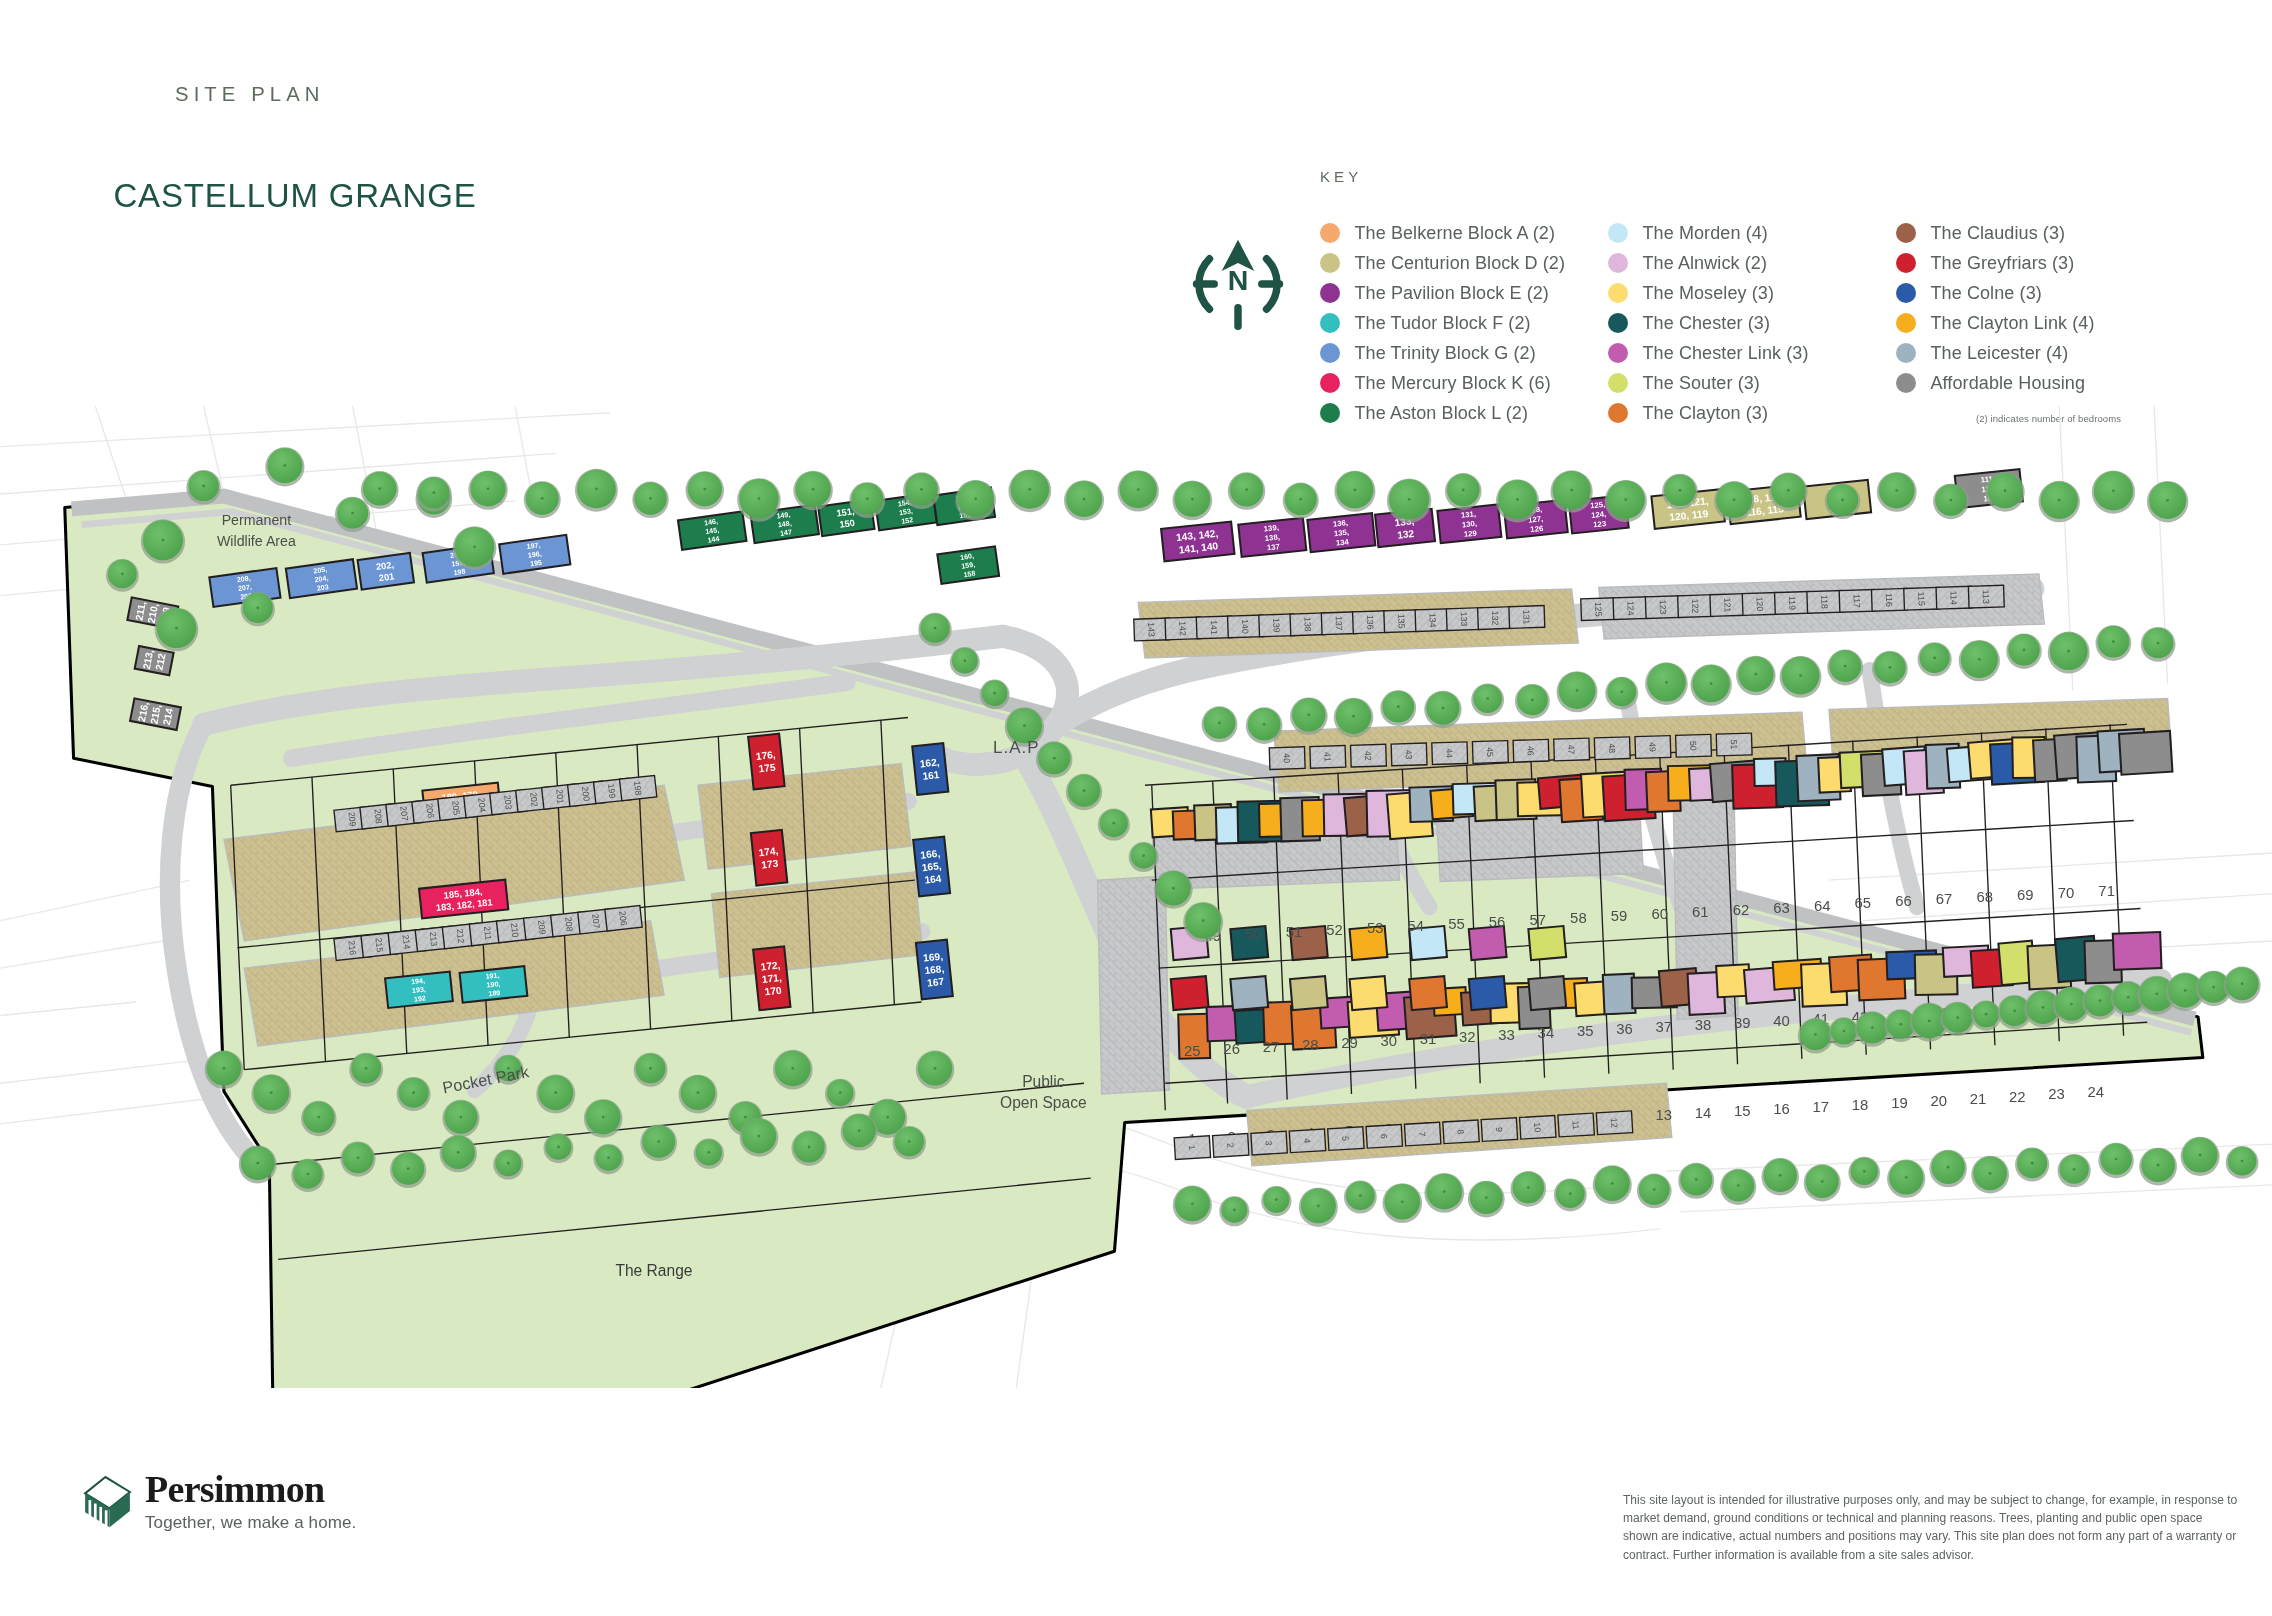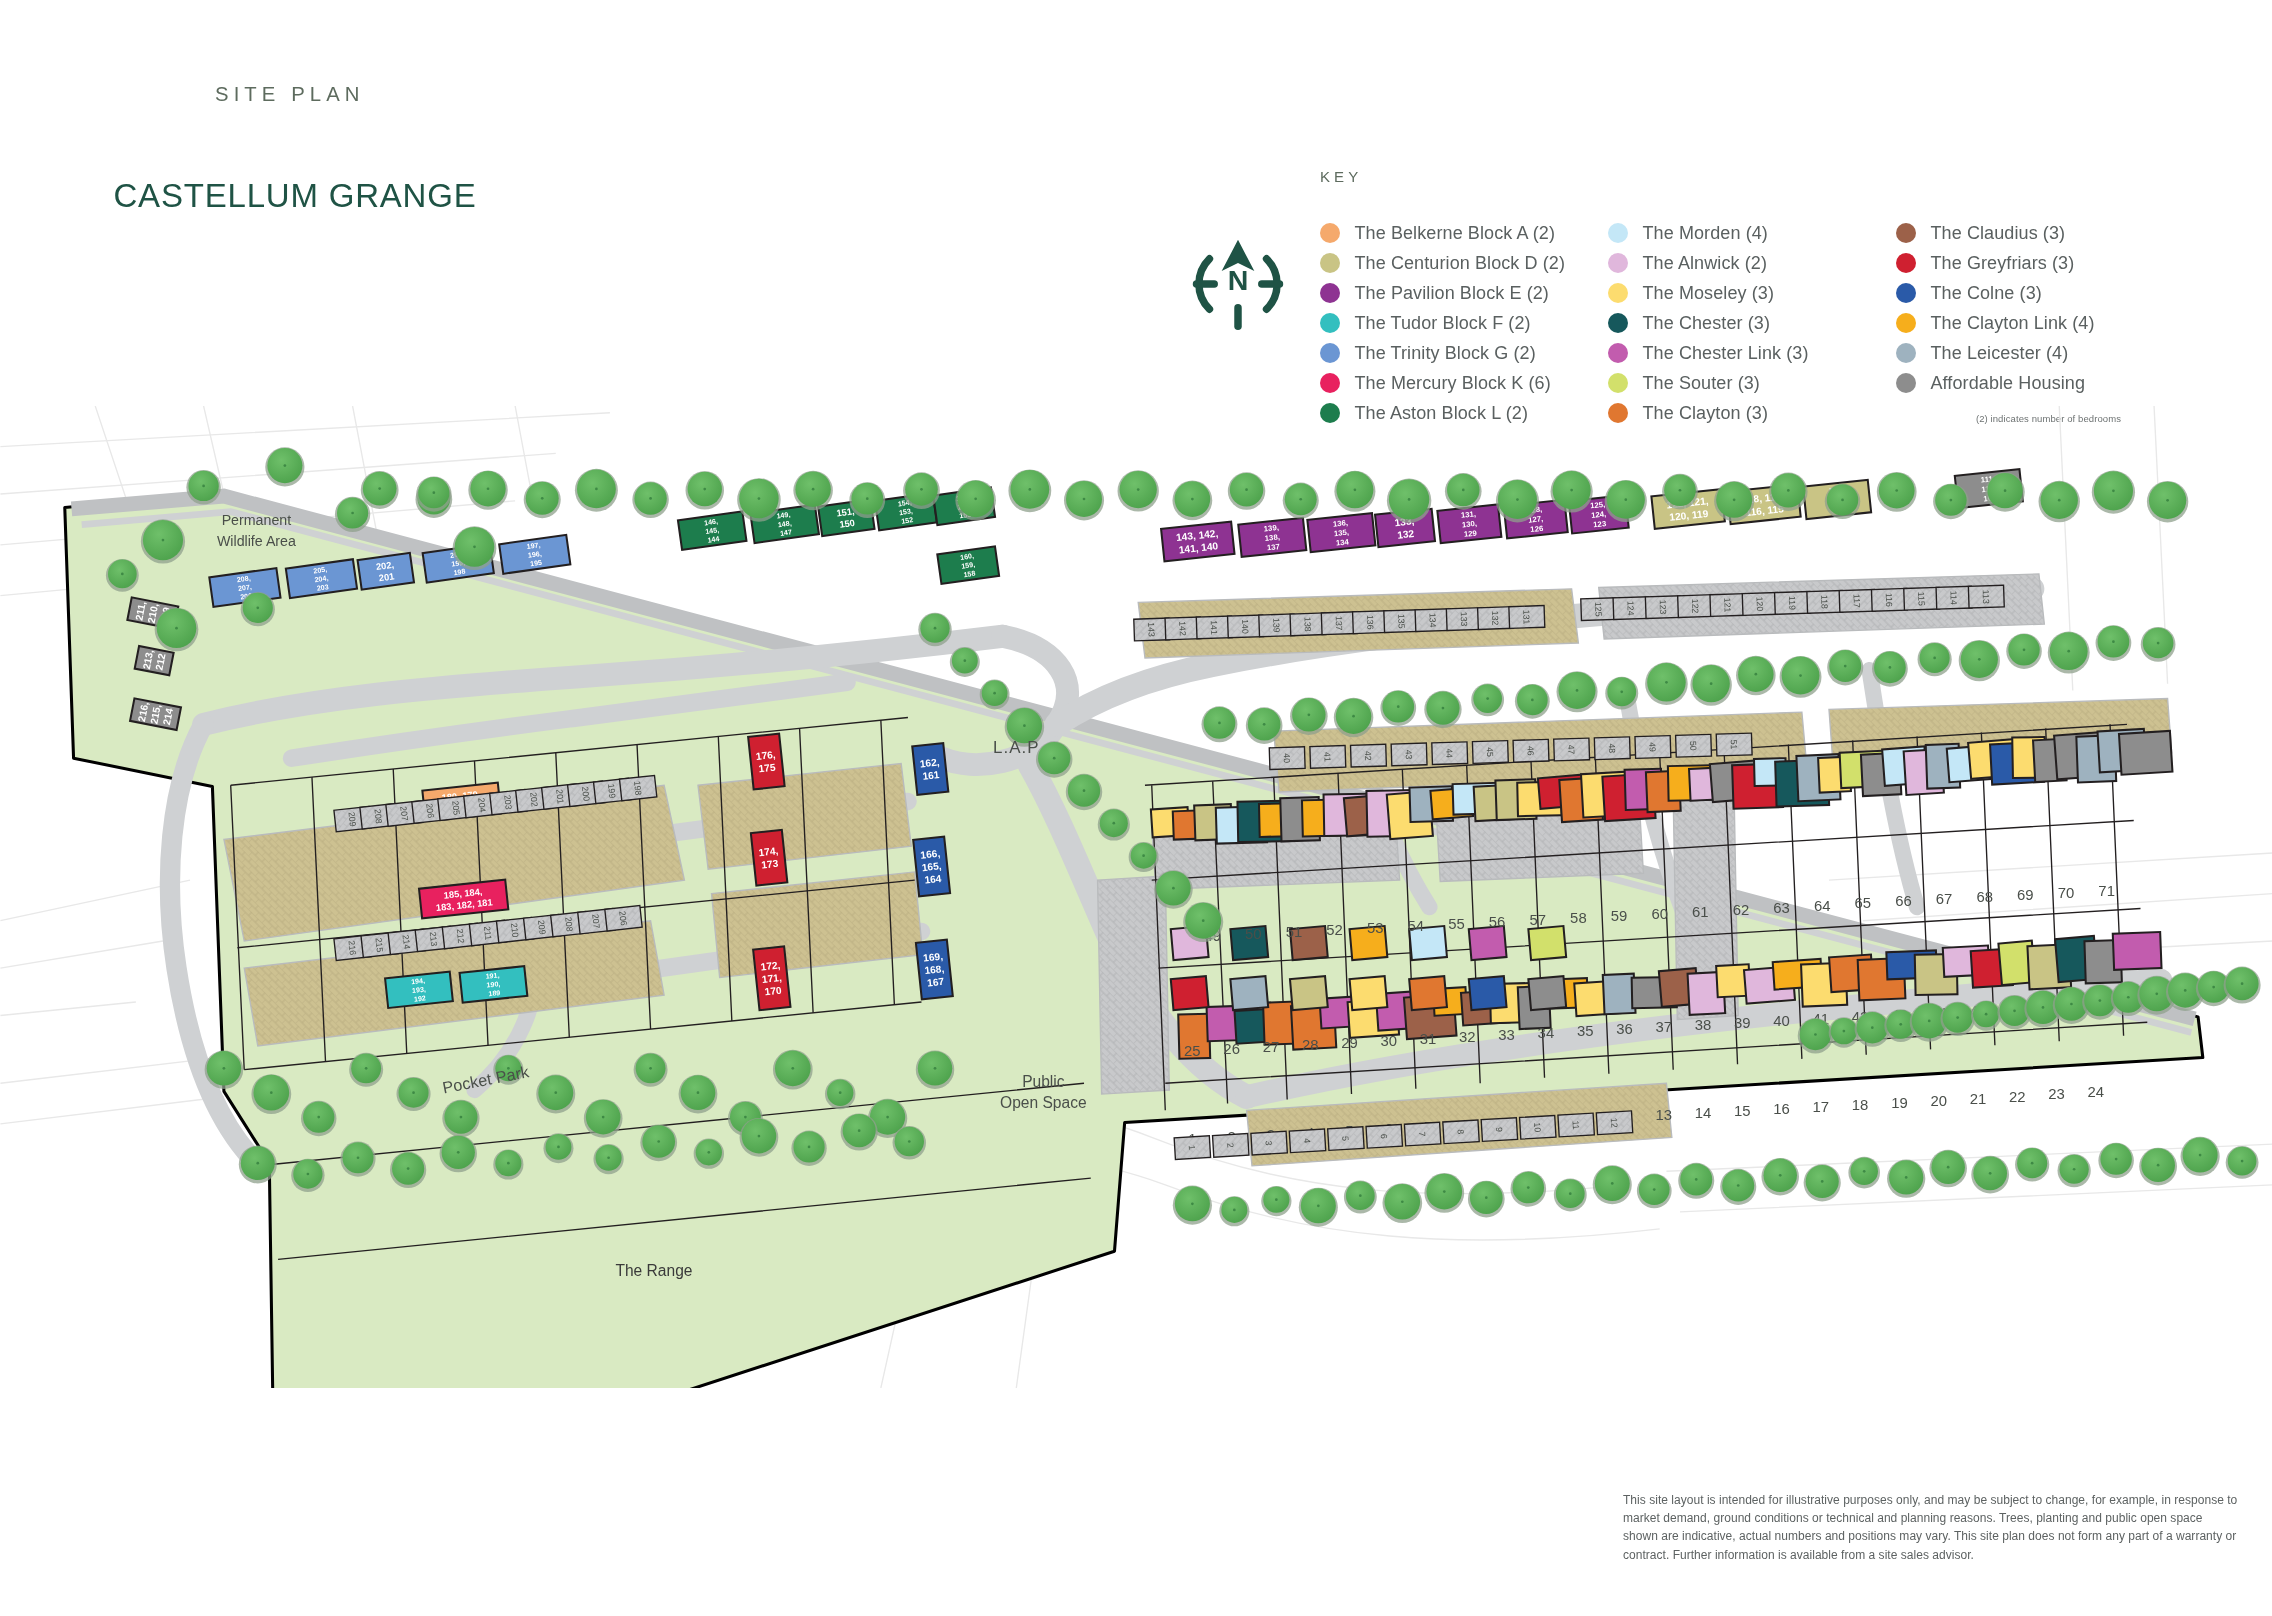--- a/index.html
+++ b/index.html
@@ -6,21 +6,21 @@
   body{
     width:2273px;height:1616px;position:relative;overflow:hidden;
     font-family:"Liberation Sans", sans-serif;
     -webkit-font-smoothing:antialiased;
   }
   .page{position:absolute;inset:0;background:#fff;}
 
   
   .site-plan-label{
     position:absolute;left:175px;top:83px;
-    font-size:20.3px;letter-spacing:5.1px;color:#5d6b5e;font-weight:400;margin-left:40px;
+    font-size:20.3px;letter-spacing:5.1px;color:#5d6b5e;font-weight:400;
   }
   .dev-title{
     position:absolute;left:78px;top:177px;width:434px;
     text-align:center;color:#1f5345;font-weight:400;
     font-size:33px;line-height:1.14;letter-spacing:0.8px;
   }
   .dev-title .l2{display:block;}
 
   
   .key-wrap{position:absolute;left:1320px;top:168px;width:847px;}
@@ -1683,17 +1683,36 @@
         <text x="718" y="1003" transform="rotate(-11 718 1003)" font-size="24">Pocket Park</text>
         <text x="1500" y="513" font-size="25" letter-spacing="1.5">L.A.P</text>
         <text x="1540" y="1005" font-size="23">Public</text>
         <text x="1540" y="1037" font-size="23">Open Space</text>
         <text x="965" y="1284" font-size="23" fill="#3a3a3a">The Range</text>
       </g>
 
     </svg>
   </div>
 
+  <div class="brand">
+    <div class="brand-mark">
+      <svg viewBox="0 0 78 84" width="53" height="57" aria-hidden="true">
+        <polygon points="6,30 36,6 72,28 42,52" fill="#ffffff" stroke="#1f5345" stroke-width="3"></polygon>
+        <polygon points="6,30 6,58 42,80 42,52" fill="#2a6a53"></polygon>
+        <polygon points="42,52 42,80 72,56 72,28" fill="#2a6a53"></polygon>
+        <g fill="#ffffff">
+          <rect x="11" y="40" width="4" height="26"></rect>
+          <rect x="19" y="45" width="4" height="26"></rect>
+          <rect x="27" y="50" width="4" height="26"></rect>
+          <rect x="35" y="55" width="4" height="24"></rect>
+        </g>
+      </svg>
+    </div>
+    <div class="brand-text">
+      <div class="brand-name">Persimmon</div>
+      <div class="brand-tag">Together, we make a home.</div>
+    </div>
+  </div>
 
   <div class="disclaimer">This site layout is intended for illustrative purposes only, and may be subject to change, for example, in response to market demand, ground conditions or technical and planning reasons. Trees, planting and public open space shown are indicative, actual numbers and positions may vary. This site plan does not form any part of a warranty or contract. Further information is available from a site sales advisor.</div>
 
 </div>
 
 
 </body></html>

